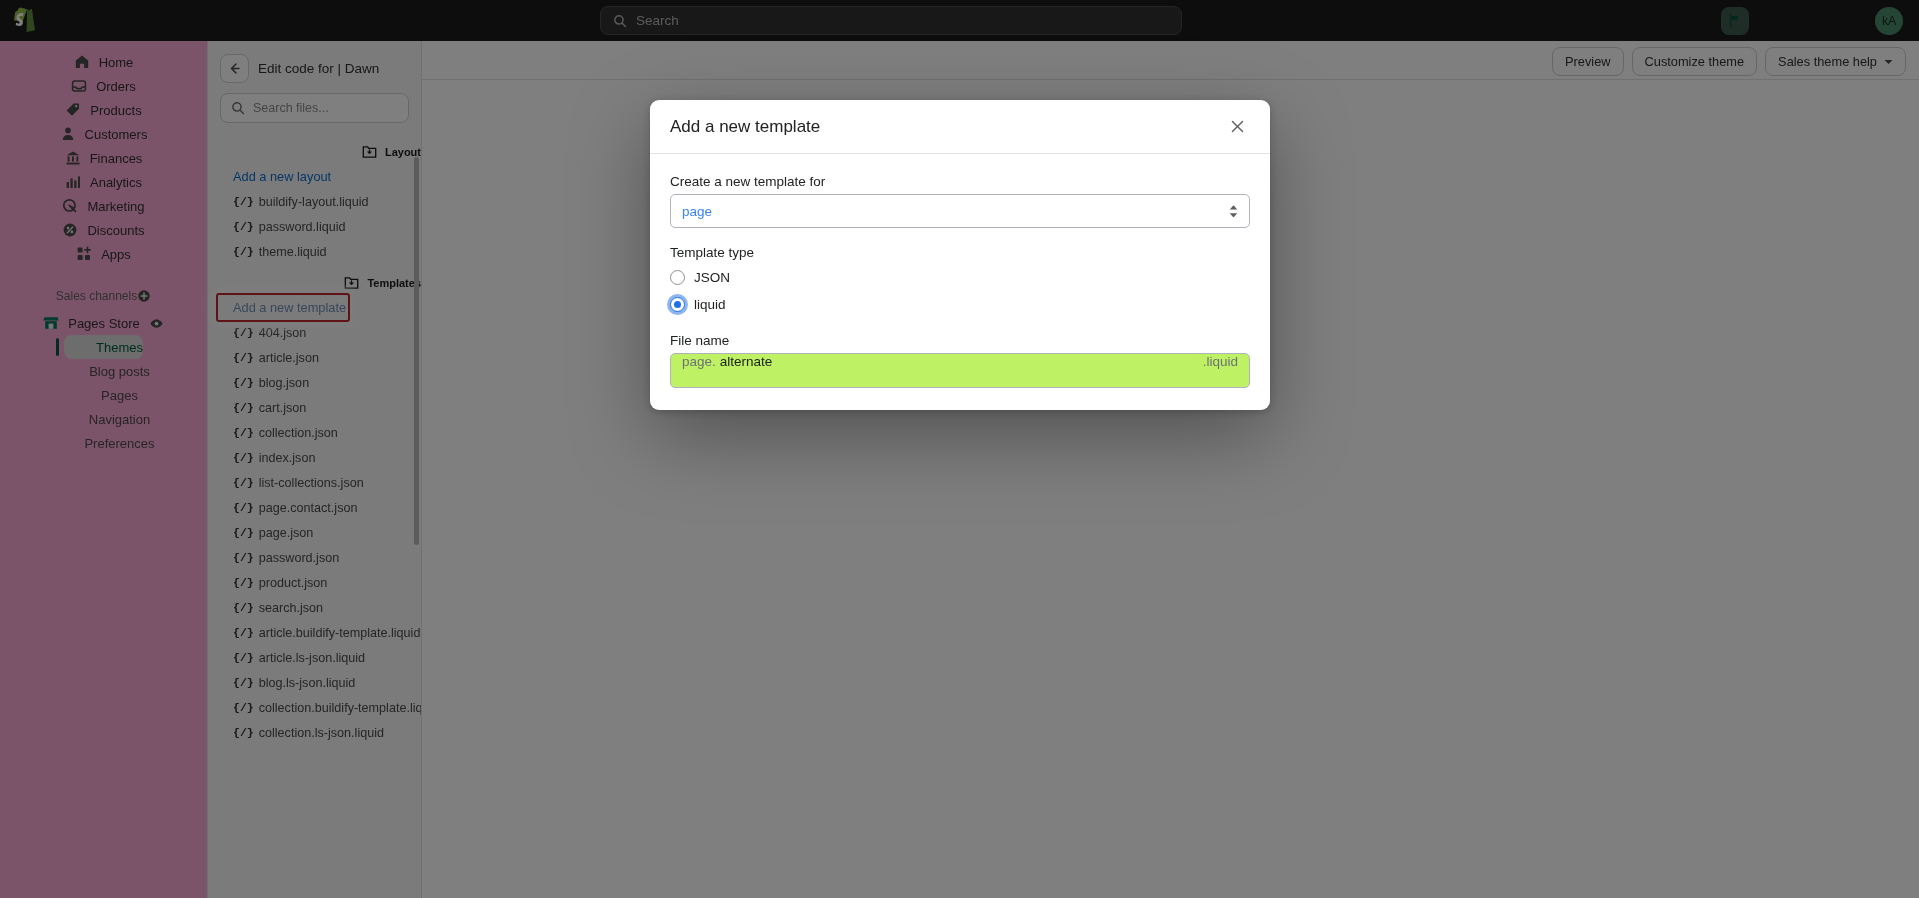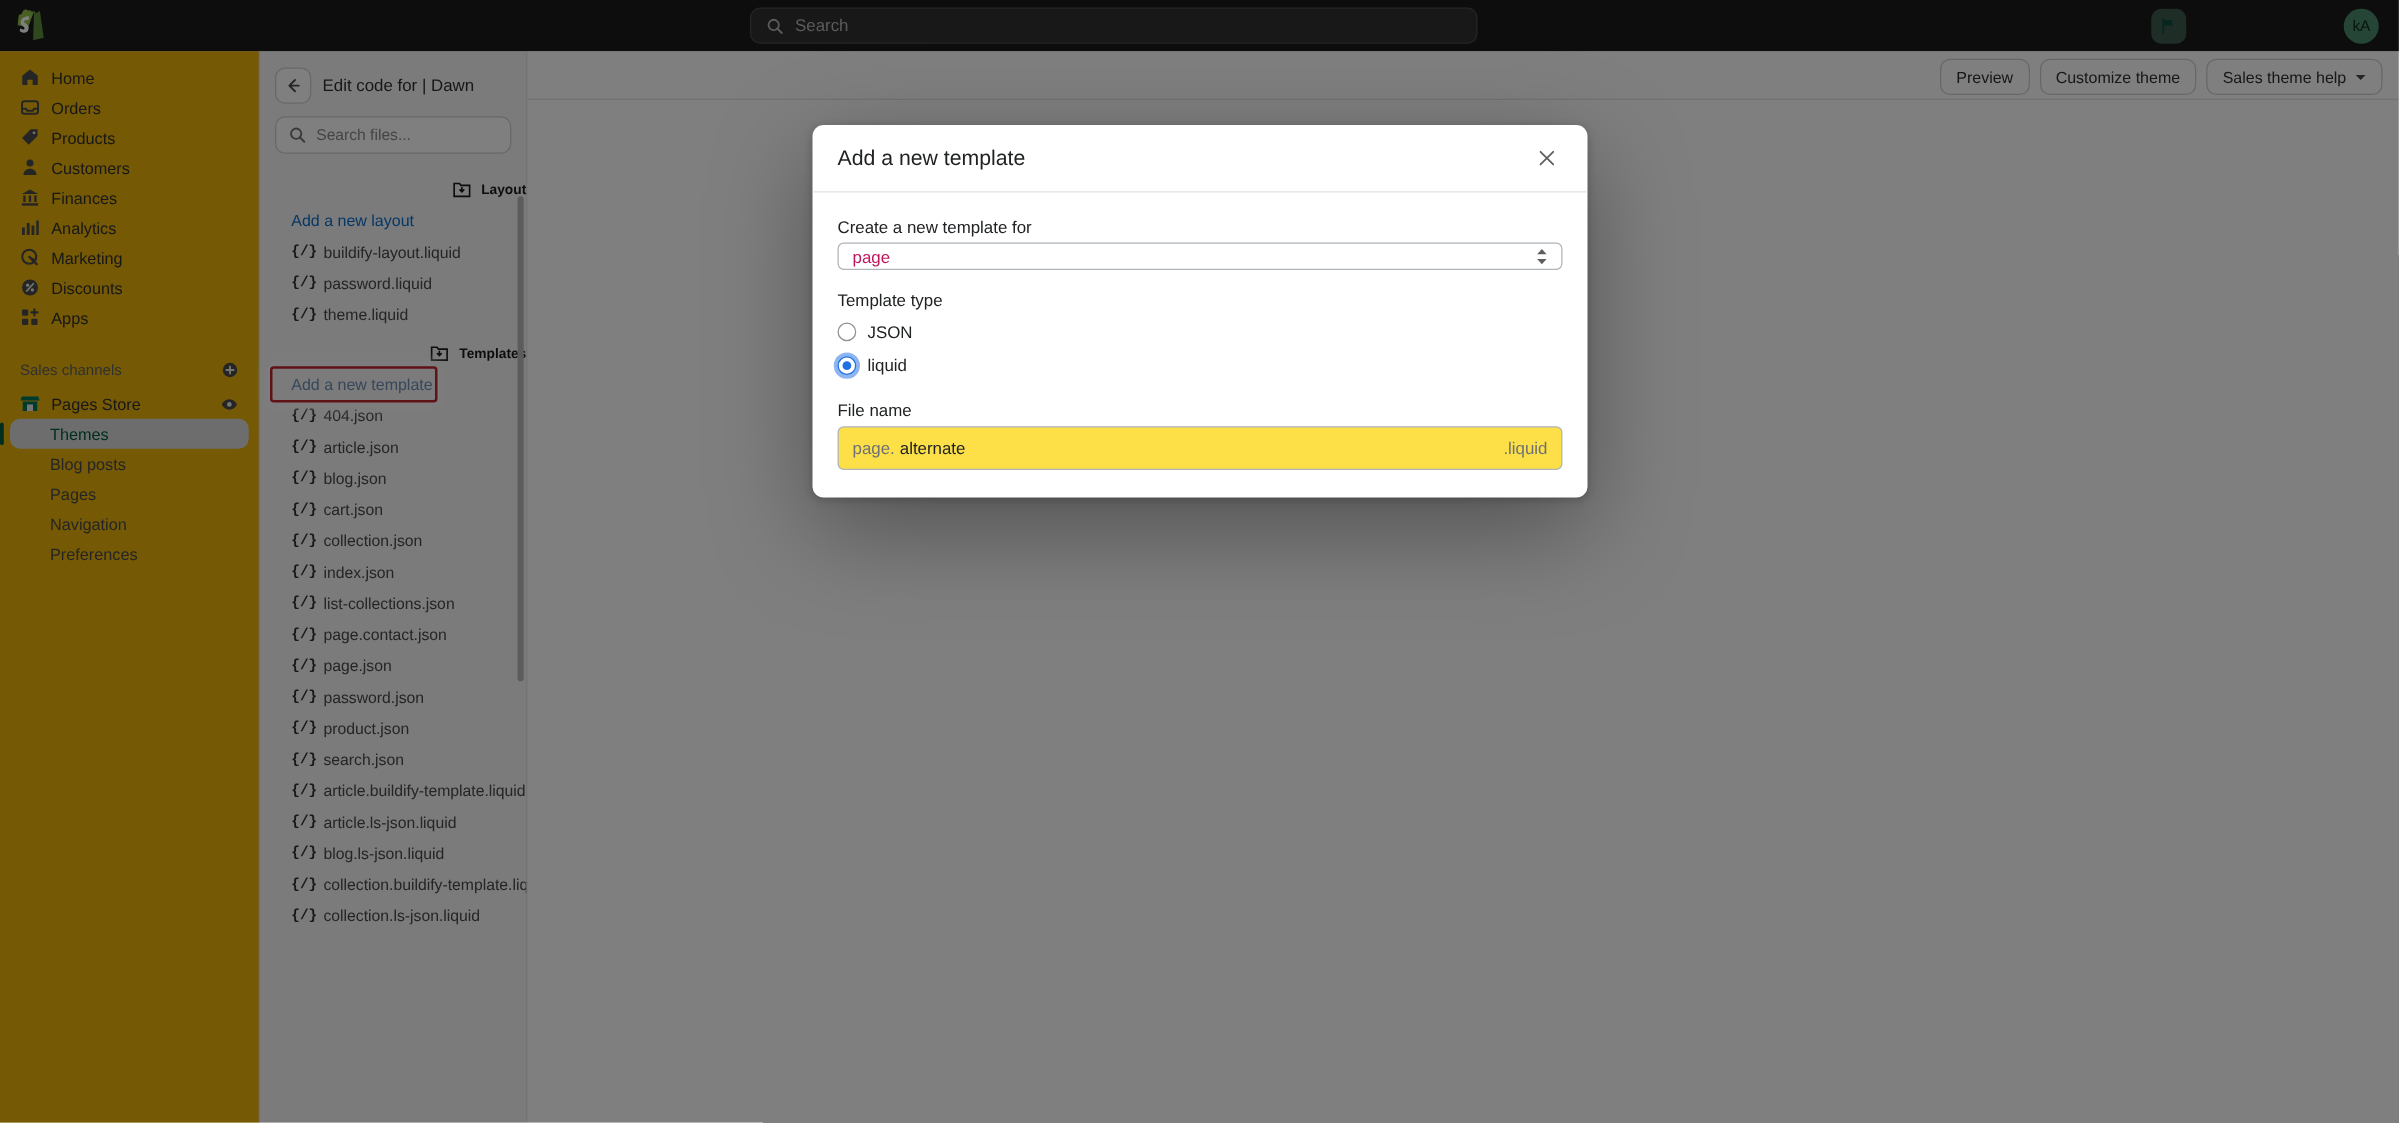--- a/index.html
+++ b/index.html
@@ -48,25 +48,26 @@
     font-size: 12.5px; display: flex; align-items: center; justify-content: center;
     letter-spacing: -0.2px;
   }
 
   
   .body { flex: 1; display: flex; min-height: 0; }
 
   
   .nav {
     width: 208px; flex: 0 0 208px;
-    background: #eab308;
+    background: #f9a8d4;
     border-right: 1px solid #e1e1e1;
     display: flex; flex-direction: column;
     padding-top: 9px;
     position: relative;
+    align-items: center;
   }
   .nav-item {
     height: 24px; margin: 0 8px 0px 8px;
     display: flex; align-items: center; gap: 9px;
     padding: 0 8px; border-radius: 8px;
     font-size: 13px; color: #303030;
     cursor: pointer;
   }
   .nav-spacer { height: 19px; }
   .nav-sect {
@@ -187,23 +188,23 @@
     padding: 0 20px 0 20px; border-bottom: 1px solid #e1e3e5;
   }
   .modal-title { font-size: 17px; color: #202223; }
   .close-x {
     width: 26px; height: 26px; display: flex; align-items: center; justify-content: center;
     cursor: pointer; color: #5c5f62; font-size: 19px; line-height: 1;
   }
   .modal-body { padding: 20px 20px 22px 20px; }
   .fieldlabel { font-size: 13.5px; color: #202223; margin-bottom: 5px; }
   .select {
-    height: 22px; border: 1px solid #aeb4b9; border-radius: 5px;
+    height: 34px; border: 1px solid #aeb4b9; border-radius: 5px;
     display: flex; align-items: center; justify-content: space-between;
-    padding: 0 11px; font-size: 13.5px; color: #be185d; background: #fff;
+    padding: 0 11px; font-size: 13.5px; color: #3b82f6; background: #fff;
     cursor: pointer;
   }
   .caret-ud { display: flex; flex-direction: column; gap: 3px; color: #5c5f62; }
 
   .radio-row { display: flex; align-items: center; gap: 9px; height: 25px; margin-top: 2px; cursor: pointer; }
   .radio {
     width: 15px; height: 15px; border-radius: 50%;
     border: 1.6px solid #8c9196; background: #fff;
     display: flex; align-items: center; justify-content: center;
     flex: 0 0 15px;
@@ -212,22 +213,22 @@
     border-color: #1f6fe5; background: #fff;
     box-shadow: 0 0 0 3px rgba(47,122,228,0.55);
   }
   .radio.on::after {
     content: ""; width: 7px; height: 7px; border-radius: 50%; background: #1f6fe5;
   }
   .radio-label { font-size: 13.5px; color: #202223; }
 
   .filename-input {
     height: 35px; border: 1px solid #aeb4b9; border-radius: 5px;
-    display: flex; align-items: center; padding: 0 11px;
-    font-size: 13.5px; background: #fde047;
+    display: flex; padding: 0 11px;
+    font-size: 13.5px; background: #bef264;
   }
   .fn-prefix { color: #6d7175; }
   .fn-ph { color: #202223; margin-left: 4px; }
   .fn-suffix { margin-left: auto; color: #6d7175; }
 
   .modal-foot {
     border-top: 1px solid #e1e3e5; height: 61px;
     display: flex; align-items: center; justify-content: flex-end;
     gap: 10px; padding: 0 20px;
   }

